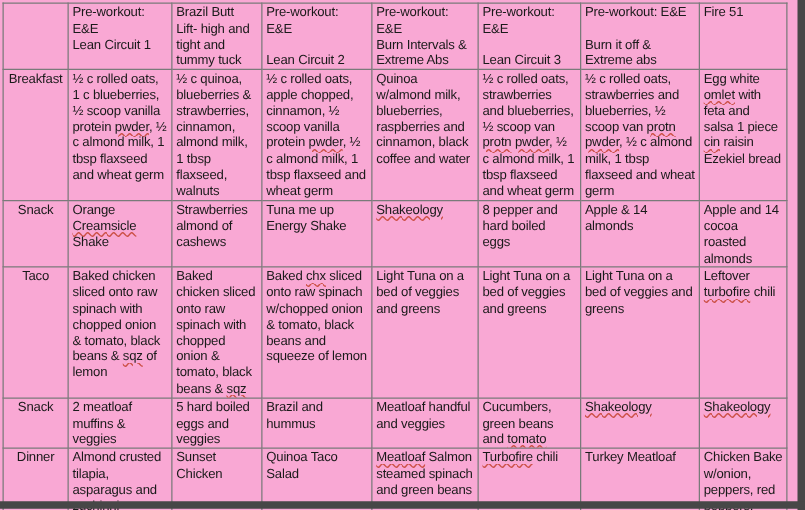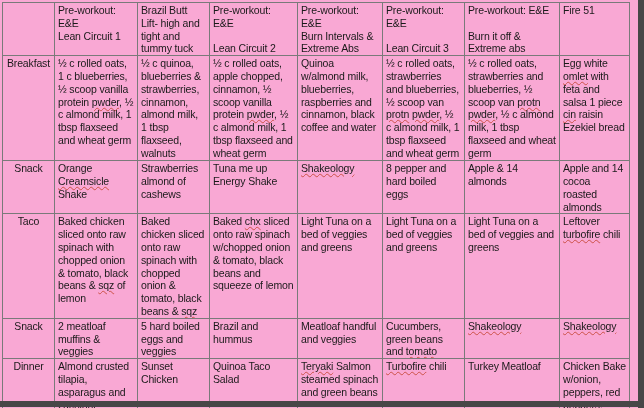--- a/index.html
+++ b/index.html
@@ -124,21 +124,21 @@
           <td class="content-cell">Meatloaf handful and veggies</td>
           <td class="content-cell">Cucumbers, green beans and <span class="sp">tomato</span></td>
           <td class="content-cell"><span class="sp">Shakeology</span></td>
           <td class="content-cell"><span class="sp">Shakeology</span></td>
         </tr>
         <tr class="row-h5">
           <th class="row-label">Dinner</th>
           <td class="content-cell">Almond crusted tilapia, asparagus and <span class="sp">zuchinni</span></td>
           <td class="content-cell">Sunset Chicken</td>
           <td class="content-cell">Quinoa Taco Salad</td>
-          <td class="content-cell"><span class="sp">Teryaki</span> Salmon steamed spinach and green beans</td>
+          <td class="content-cell"><span class="sp">Meatloaf</span> Salmon steamed spinach and green beans</td>
           <td class="content-cell"><span class="sp">Turbofire</span> chili</td>
           <td class="content-cell">Turkey Meatloaf</td>
           <td class="content-cell">Chicken Bake w/onion, peppers, red peppers, </td>
         </tr>
       </tbody>
   </table>
   <div class="frame-right"></div>
   <div class="frame-bottom"></div>
 </div>
 

